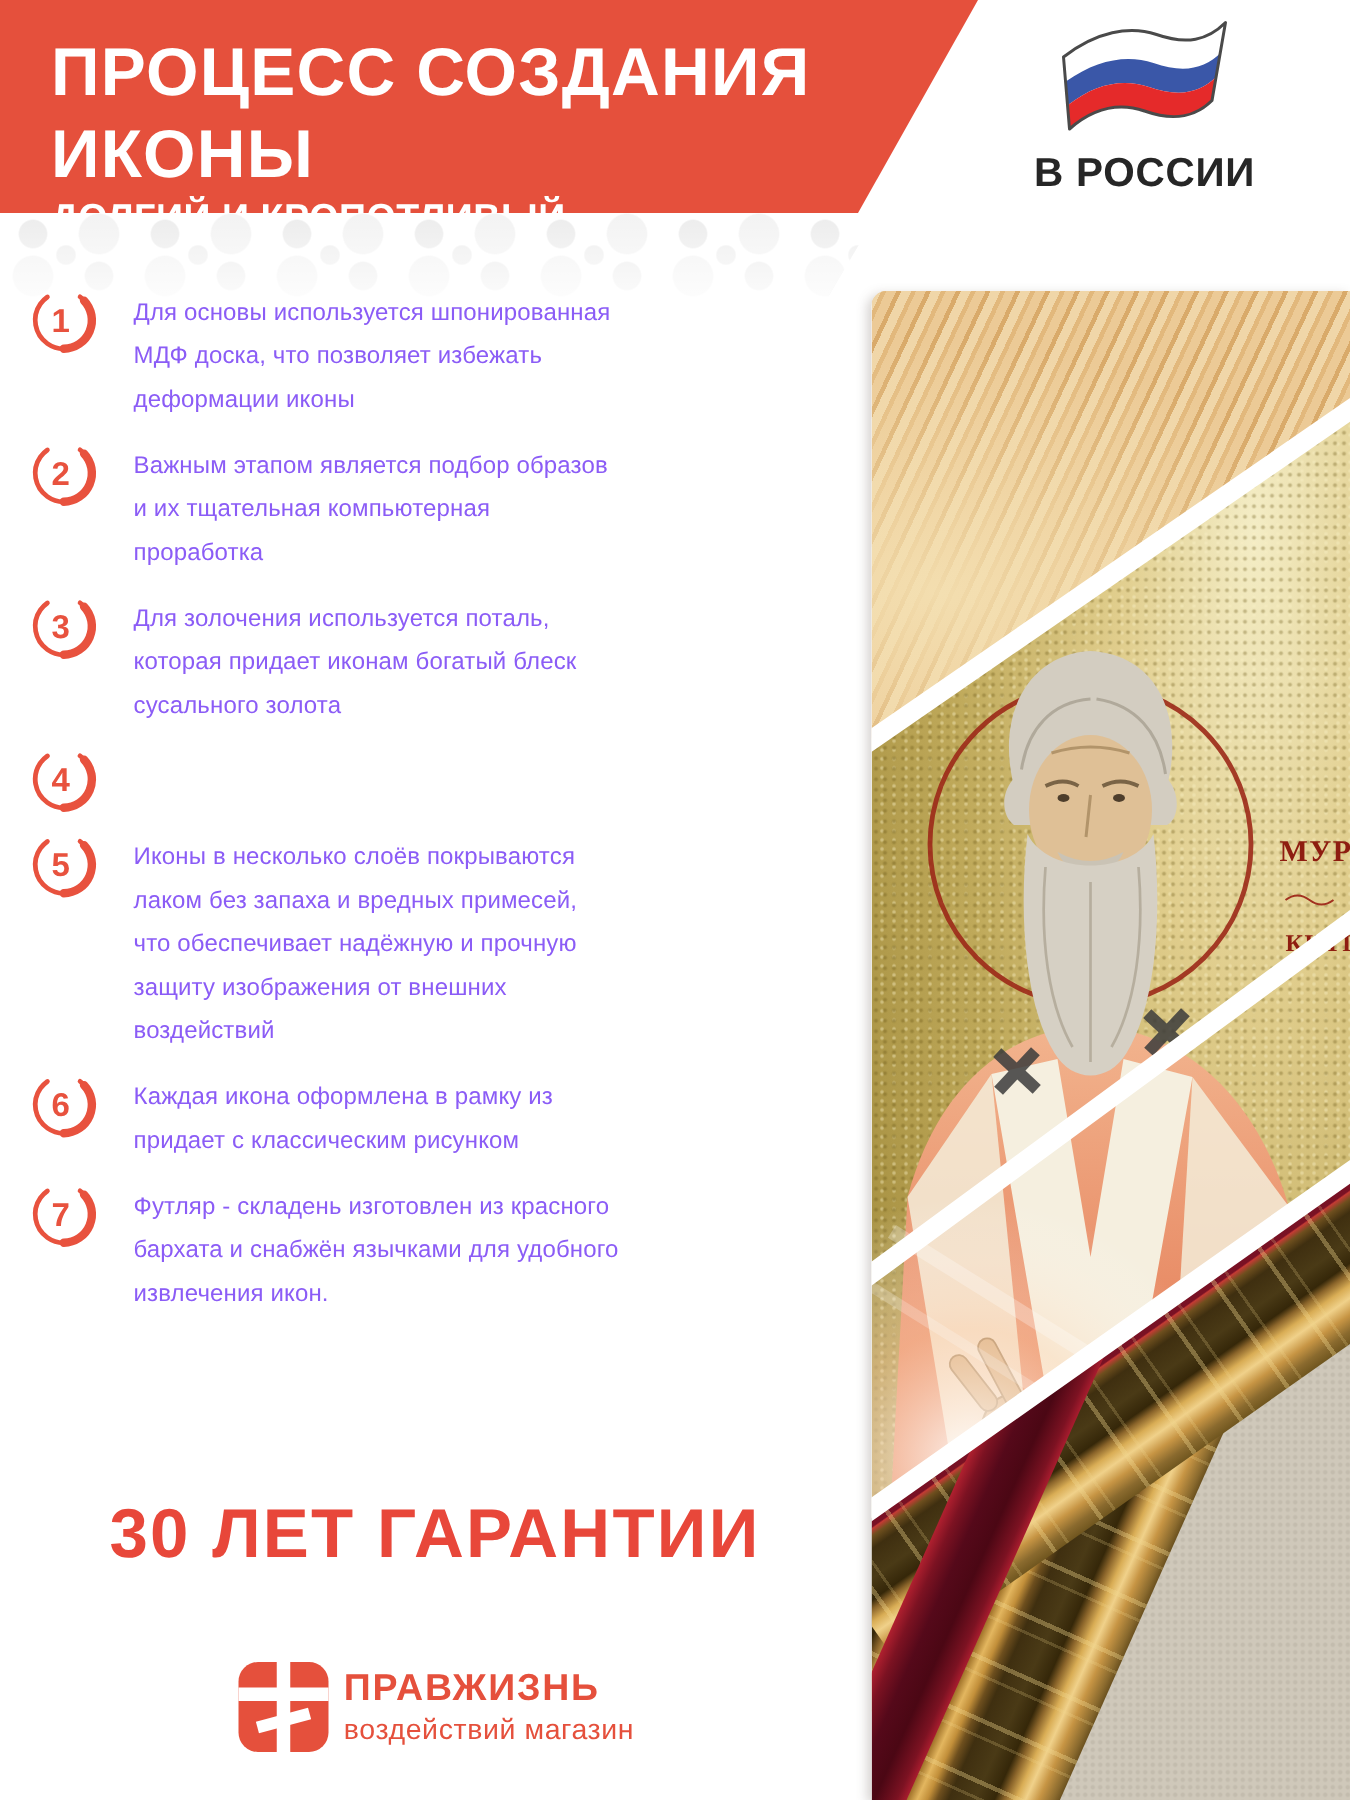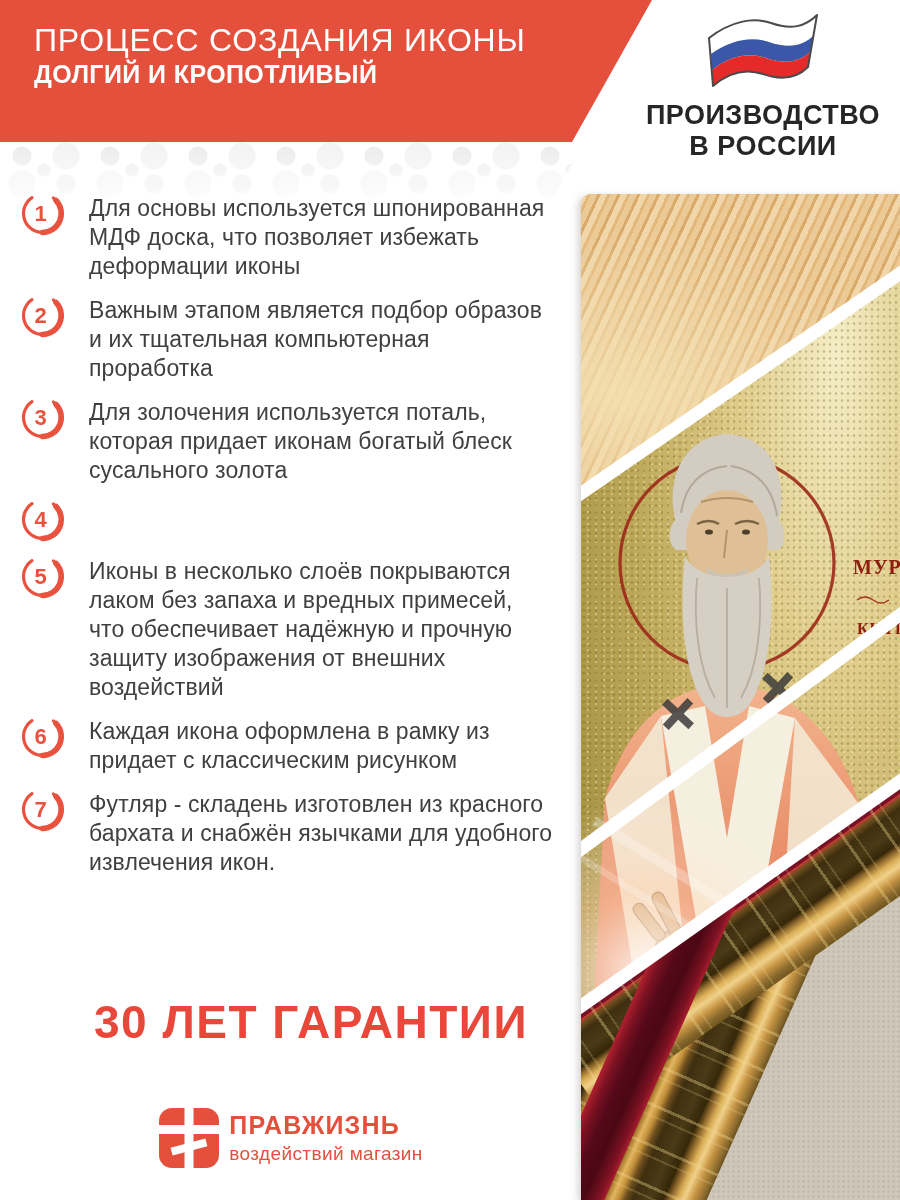--- a/index.html
+++ b/index.html
@@ -3,21 +3,21 @@
 <meta charset="utf-8">
 <style>
   html,body{margin:0;padding:0;background:#fff;}
   .page{position:relative;width:900px;height:1200px;background:#ffffff;overflow:hidden;
         font-family:"Liberation Sans",sans-serif;}
 
   
   .banner{position:absolute;left:0;top:0;width:652px;height:142px;background:#e5503c;
           clip-path:polygon(0 0,100% 0,calc(100% - 80px) 100%,0 100%);
           color:#fff;box-sizing:border-box;padding:21px 0 0 34px;}
-  .banner .l1{font-size:32px;font-weight:400;letter-spacing:.8px;line-height:1.22;}
+  .banner .l1{font-size:45px;font-weight:700;letter-spacing:.8px;line-height:1.22;}
   .banner .l2{font-size:25px;font-weight:700;letter-spacing:.4px;line-height:1.15;}
 
   
   .pattern-band{position:absolute;left:0;top:142px;width:590px;height:56px;
      clip-path:polygon(0 0,585px 0,552px 100%,0 100%);
      background-color:#fff;
      background-image:
        radial-gradient(circle at 22px 14px,#ebebeb 9px,transparent 10px),
        radial-gradient(circle at 66px 42px,#ebebeb 9px,transparent 10px),
        radial-gradient(circle at 66px 14px,#f2f2f2 13px,transparent 14px),
@@ -32,26 +32,26 @@
   .made-in .flag{display:block;margin:0 auto;}
   .made-in .t{font-size:27px;font-weight:700;color:#262626;line-height:1.16;letter-spacing:.5px;}
 
   
   .steps{position:absolute;left:20px;top:194px;width:556px;display:flex;flex-direction:column;gap:15px;}
   .step{display:flex;gap:24px;align-items:flex-start;}
   .badge{position:relative;width:45px;height:45px;flex:0 0 45px;margin-top:-3px;}
   .badge svg{position:absolute;inset:0;}
   .badge .n{position:absolute;inset:0;display:flex;align-items:center;justify-content:center;
             font-size:22px;font-weight:700;color:#e8523e;padding:1px 4px 0 0;box-sizing:border-box;}
-  .step p{margin:0;font-size:23px;line-height:29px;color:#404040;letter-spacing:.1px;
+  .step p{margin:0;font-size:16px;line-height:29px;color:#8b5cf6;letter-spacing:.1px;
           white-space:pre-line;width:486px;}
 
   
   .guarantee{position:absolute;left:0;top:995px;width:580px;text-align:center;
-             font-size:46px;font-weight:700;color:#e8473a;letter-spacing:1.5px;padding-left:21px;}
+             font-size:46px;font-weight:700;color:#e8473a;letter-spacing:1.5px;}
 
   
   .logo{position:absolute;left:0;top:1100px;width:580px;display:flex;justify-content:center;
         align-items:center;gap:8px;}
   .logo-text .name{font-size:25px;font-weight:700;color:#e5503c;letter-spacing:1.2px;}
   .logo-text .tag{font-size:19px;font-weight:400;color:#e5503c;letter-spacing:.4px;margin-top:3px;}
 
   
   .collage{position:absolute;left:581px;top:194px;width:319px;height:1006px;
            border-top-left-radius:10px;overflow:hidden;background:#fff;
@@ -116,21 +116,20 @@
 
   <div class="made-in">
     <svg class="flag" width="128" height="92" viewBox="0 0 128 92">
       <g>
         <path d="M10,30 C32,13 54,9 72,15 C92,22 106,19 118,7 L115,27 C104,38 90,41 70,34 C52,28 32,32 12,46 Z" fill="#ffffff"></path>
         <path d="M12,46 C32,32 52,28 70,34 C90,41 104,38 115,27 L112,43 C101,54 87,57 67,50 C49,44 31,48 13,62 Z" fill="#3a57a8"></path>
         <path d="M13,62 C31,48 49,44 67,50 C87,57 101,54 112,43 L109,59 C98,70 84,73 64,66 C46,60 30,64 14,78 Z" fill="#e52a2a"></path>
         <path d="M10,30 C32,13 54,9 72,15 C92,22 106,19 118,7 L109,59 C98,70 84,73 64,66 C46,60 30,64 14,78 Z" fill="none" stroke="#4a4a4a" stroke-width="2" stroke-linejoin="round"></path>
       </g>
     </svg>
-    <div class="t">ПРОИЗВОДСТВО</div>
     <div class="t">В РОССИИ</div>
   </div>
 
   <div class="steps">
     <div class="step">
       <span class="badge">
         <svg viewBox="0 0 45 45">
           <g transform="rotate(-55 22.5 22.5)">
             <circle cx="22.5" cy="22.5" r="19" fill="none" stroke="#e8523e" stroke-width="3.2" stroke-dasharray="96 23.4" stroke-linecap="round"></circle>
           </g>

